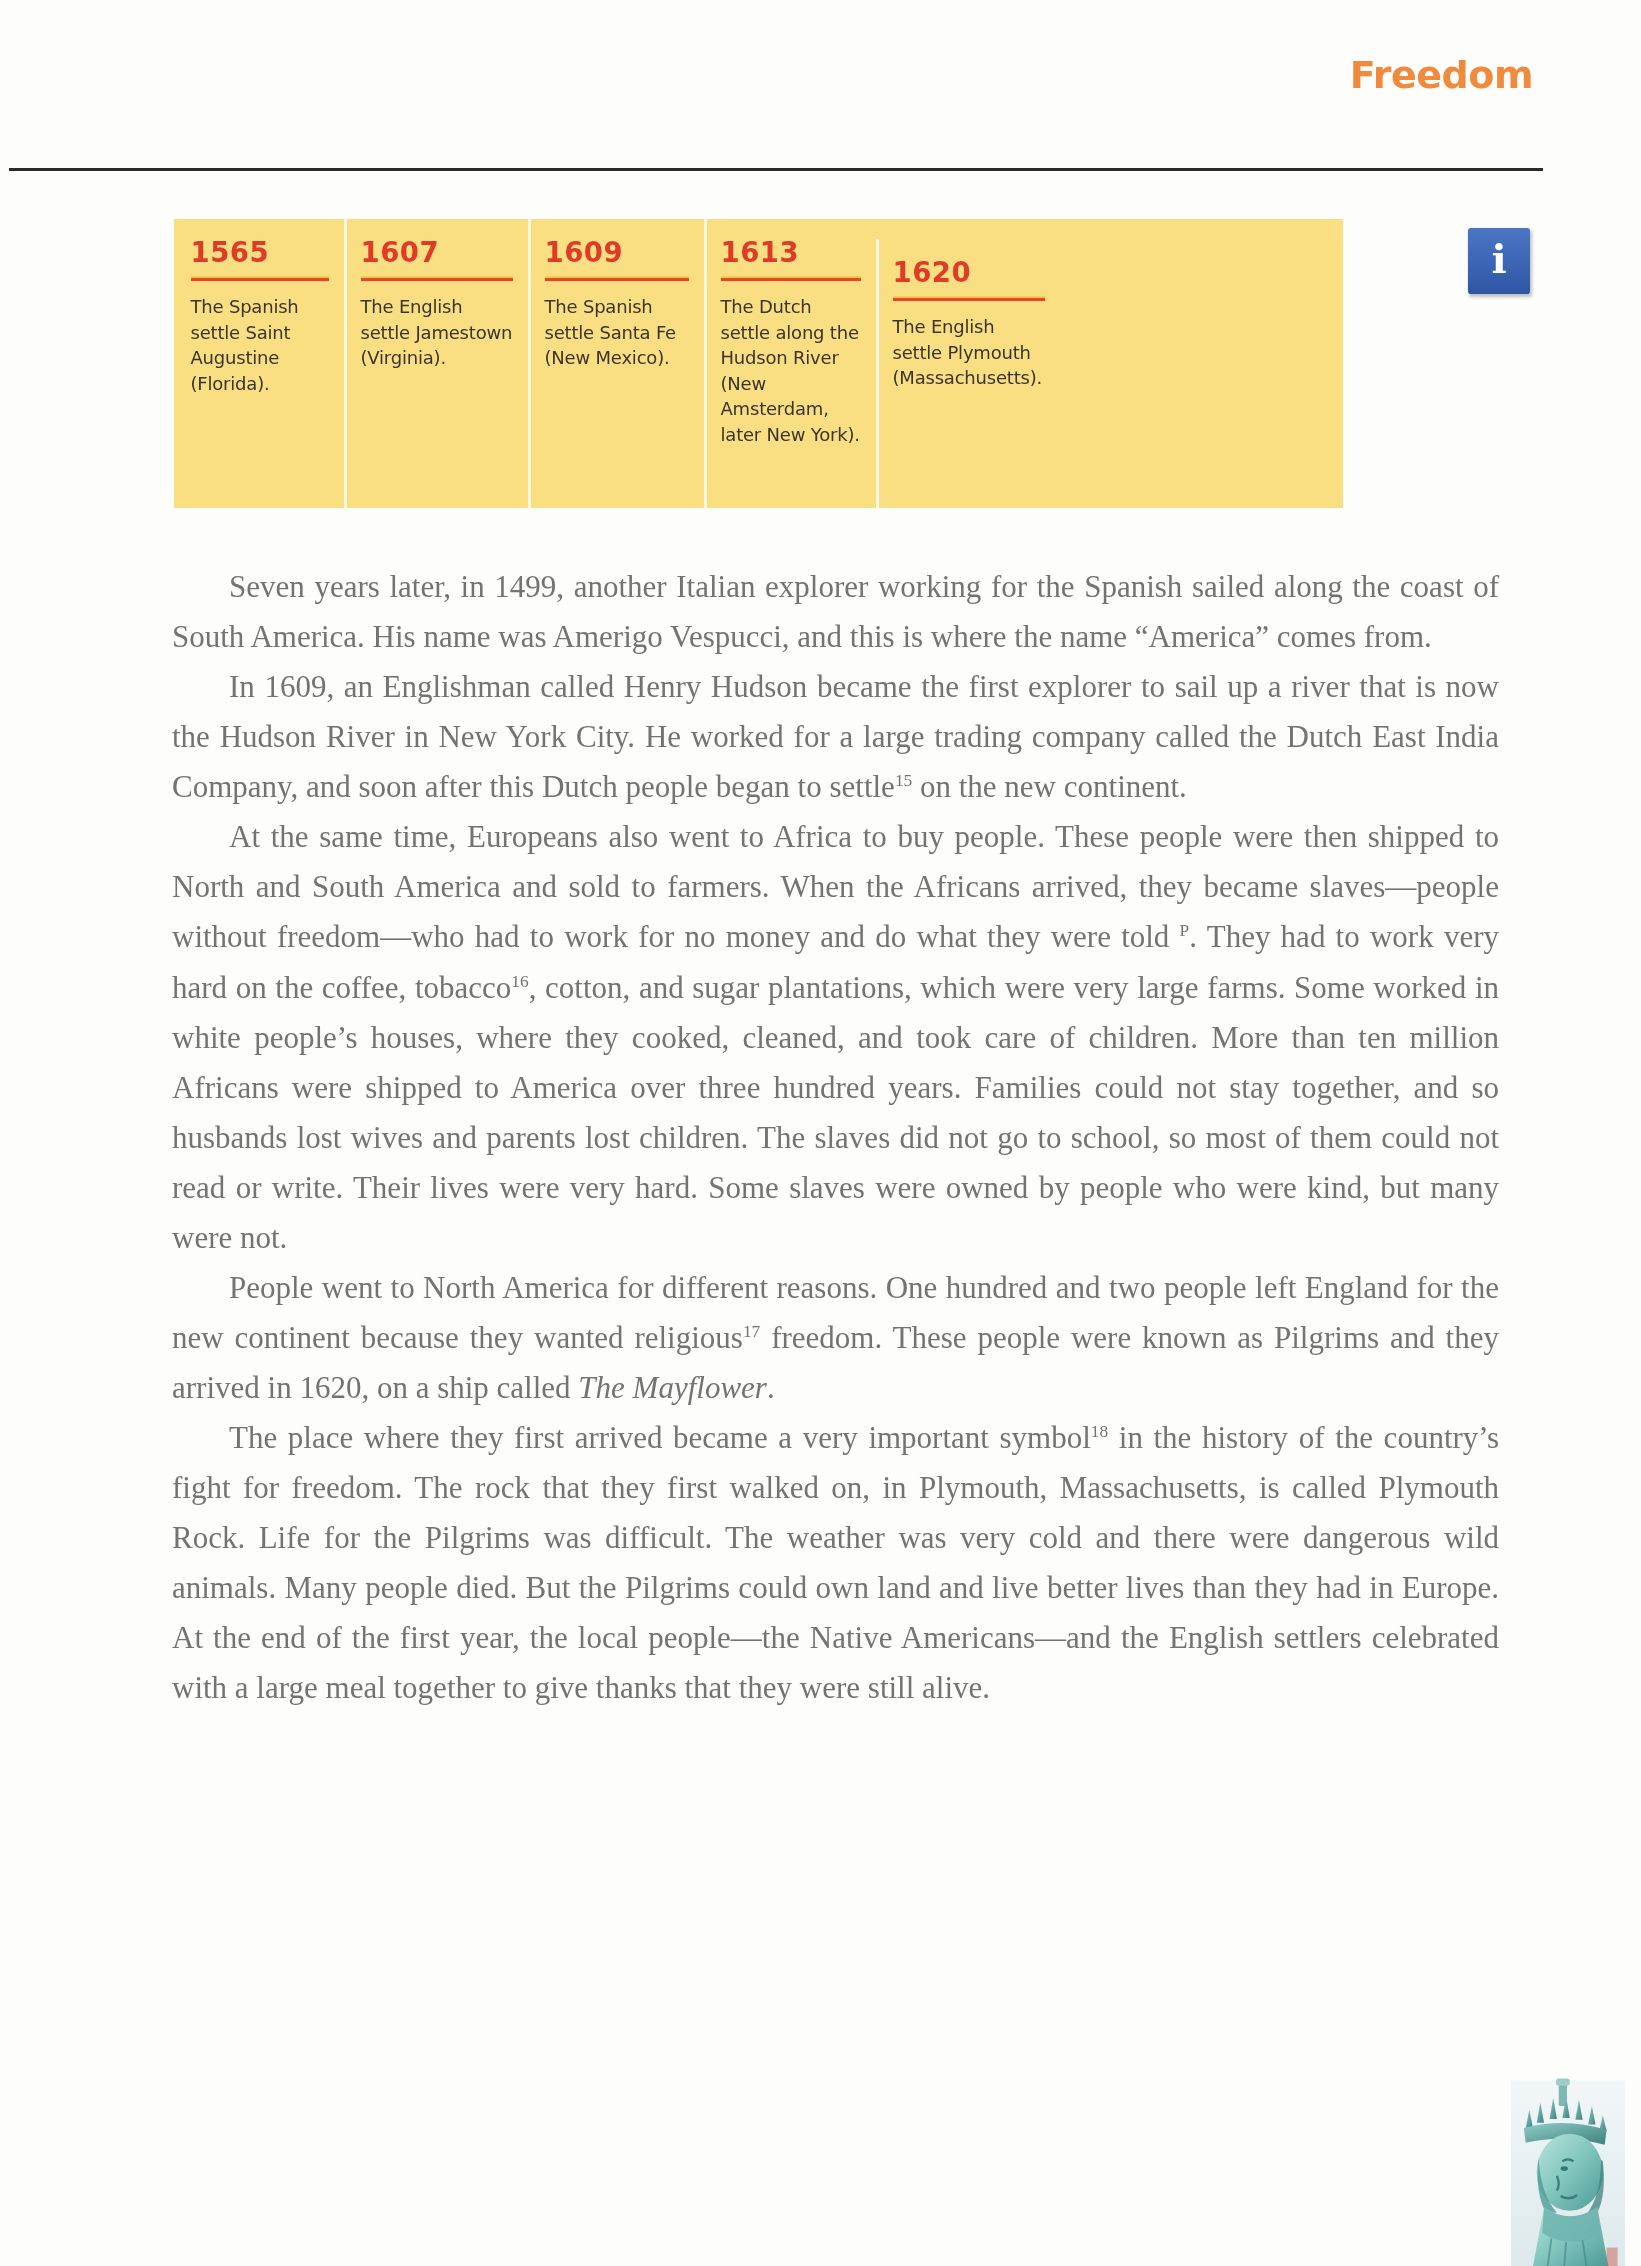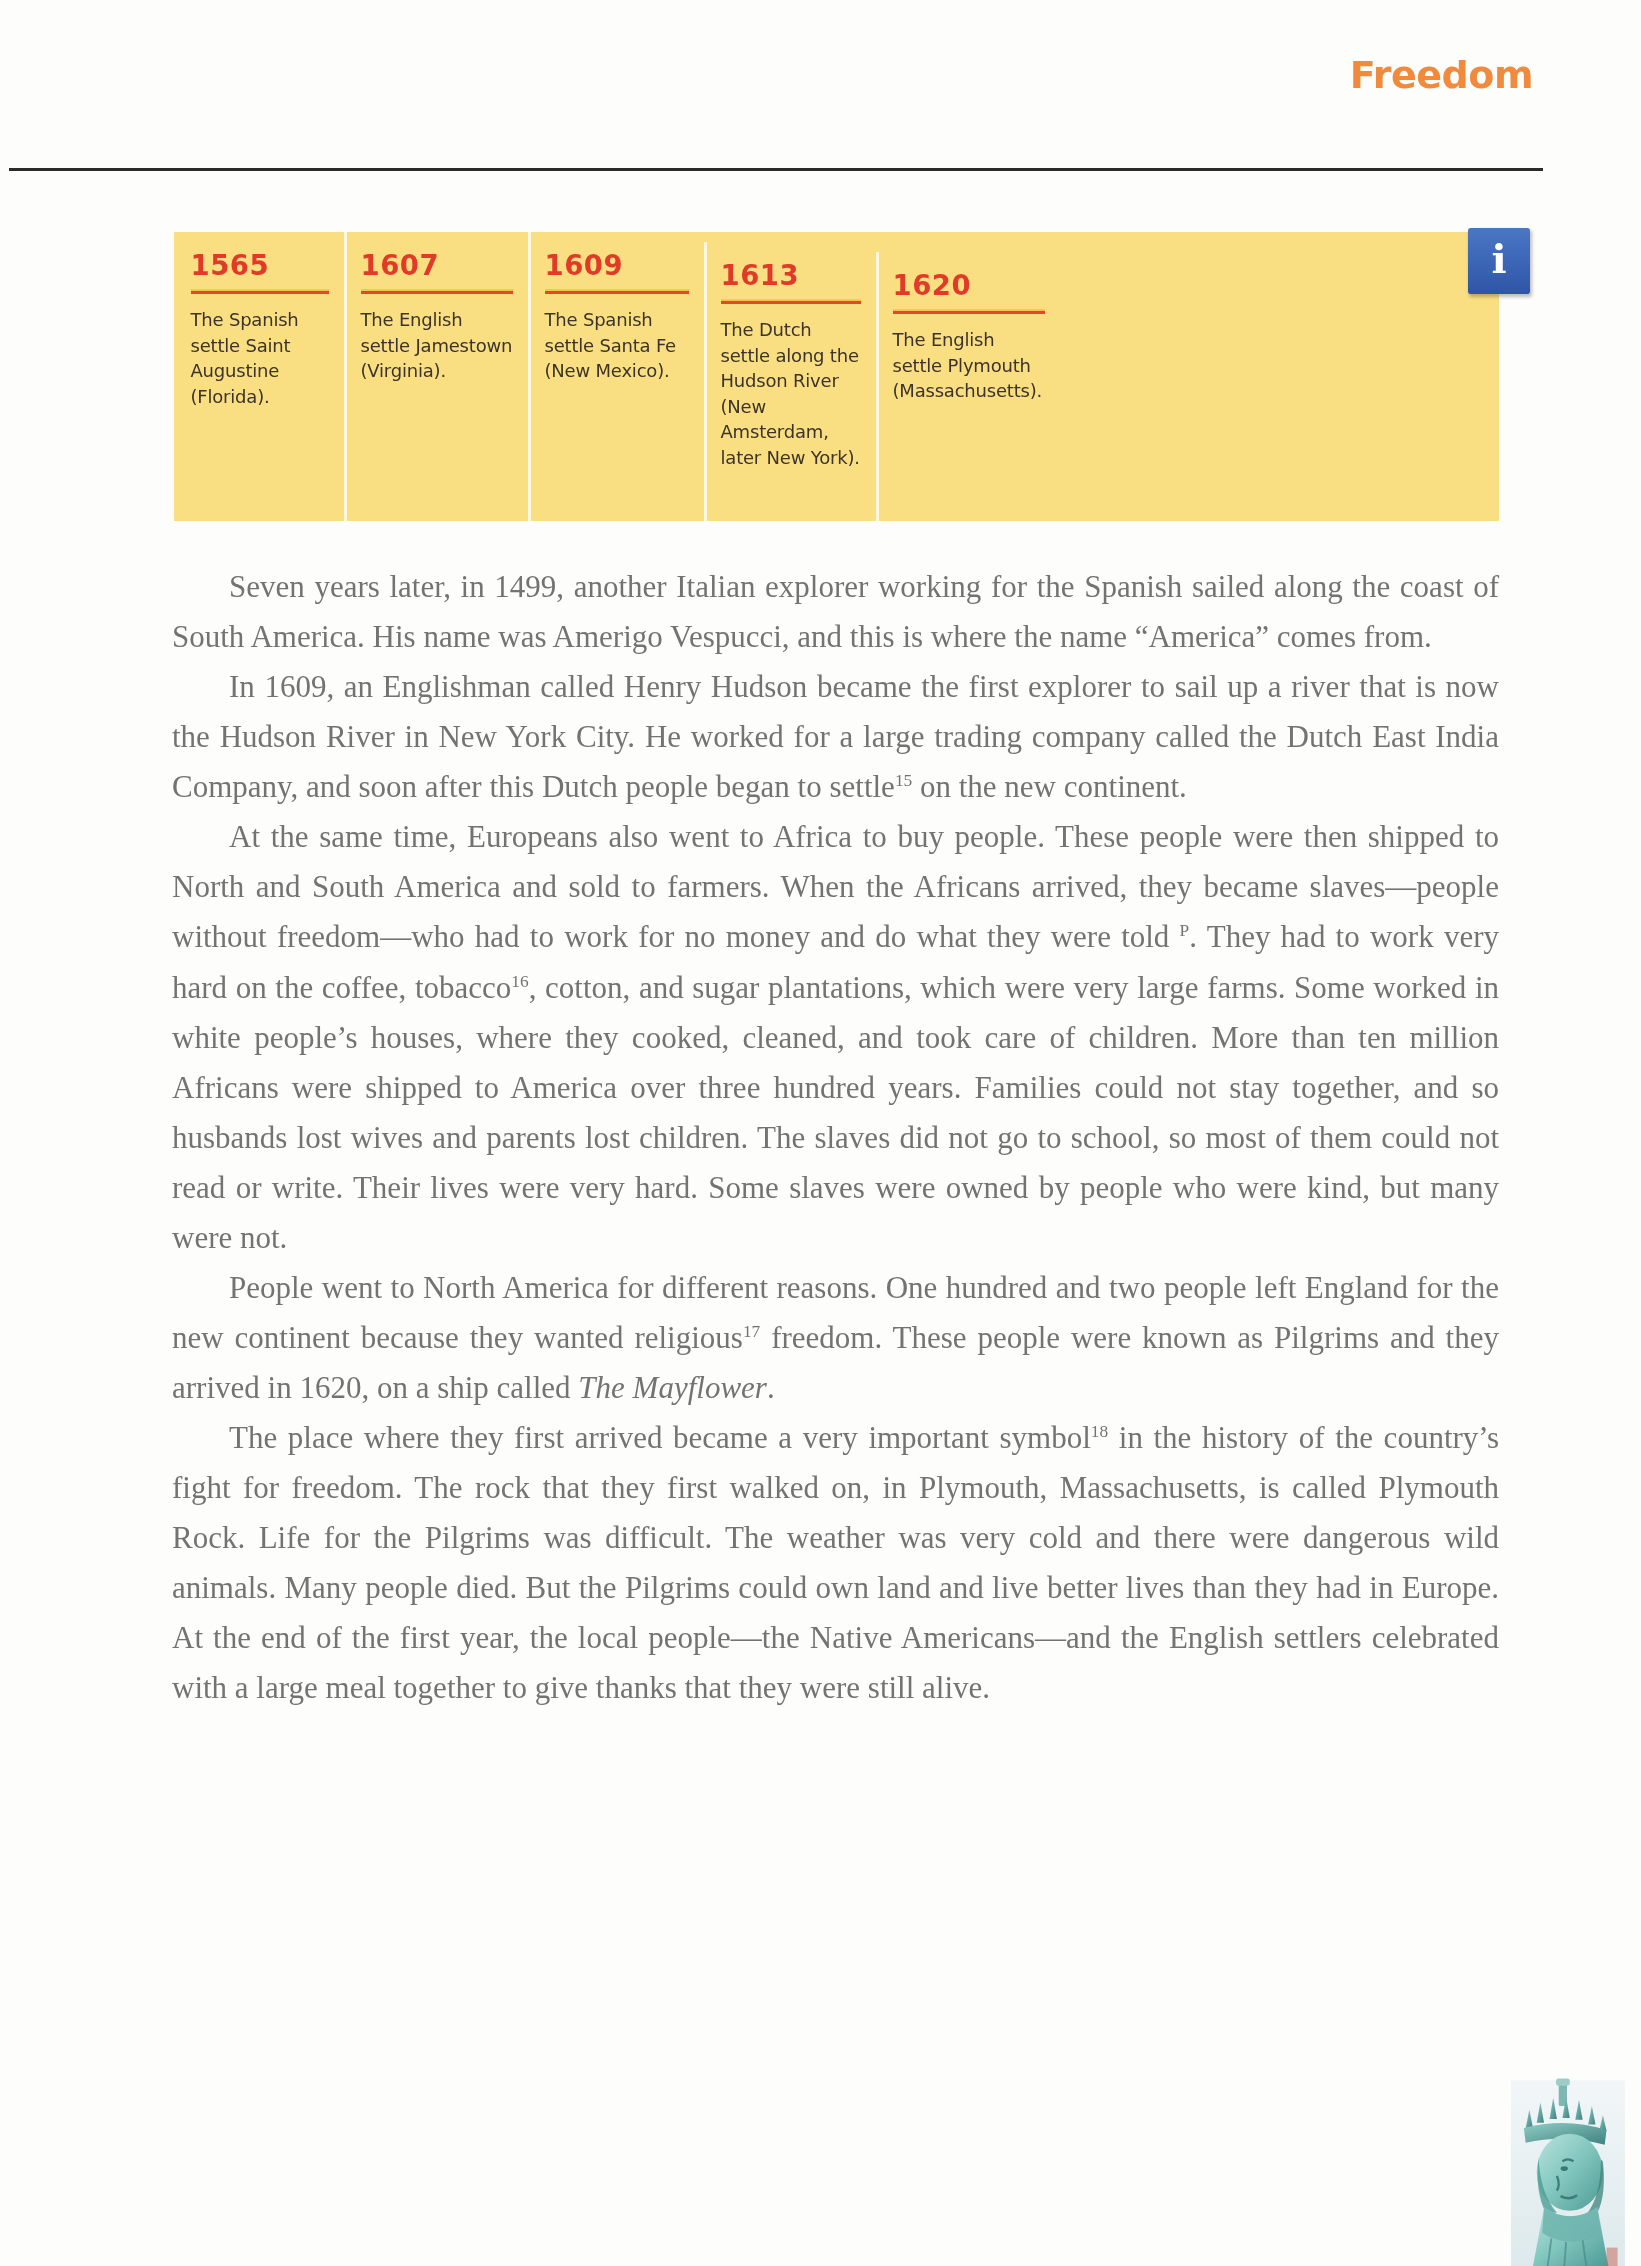--- a/index.html
+++ b/index.html
@@ -46,22 +46,22 @@
   .timeline-wrap {
     position: absolute;
     left: 174px;
     top: 219px;
     width: 1356px;
     height: 289px;
   }
   .timeline {
     position: absolute;
     left: 0;
-    top: 13px;
-    width: 1325px;
+    top: 0;
+    width: 1169px;
     height: 289px;
     background: #fadf82;
     display: flex;
     box-sizing: border-box;
     padding: 20px 0 0 0;
   }
   .tl-col {
     position: relative;
     box-sizing: border-box;
     padding: 0 14.7px 0 16.5px;
@@ -184,21 +184,21 @@
         <div class="tl-col" style="width: 184px;">
           <div class="tl-year">1607</div>
           <div class="tl-rule"></div>
           <div class="tl-text">The English settle Jamestown (Virginia).</div>
         </div>
         <div class="tl-col" style="width: 176px;">
           <div class="tl-year">1609</div>
           <div class="tl-rule"></div>
           <div class="tl-text">The Spanish settle Santa Fe (New Mexico).</div>
         </div>
-        <div class="tl-col" style="width: 172px; margin-top: 10px;">
+        <div class="tl-col" style="width: 172px;">
           <div class="tl-year">1613</div>
           <div class="tl-rule"></div>
           <div class="tl-text">The Dutch settle along the Hudson River (New Amsterdam, later New York).</div>
         </div>
         <div class="tl-col" style="width: 184px; margin-top: 20px;">
           <div class="tl-year">1620</div>
           <div class="tl-rule"></div>
           <div class="tl-text">The English settle Plymouth (Massachusetts).</div>
         </div>
       </div>

